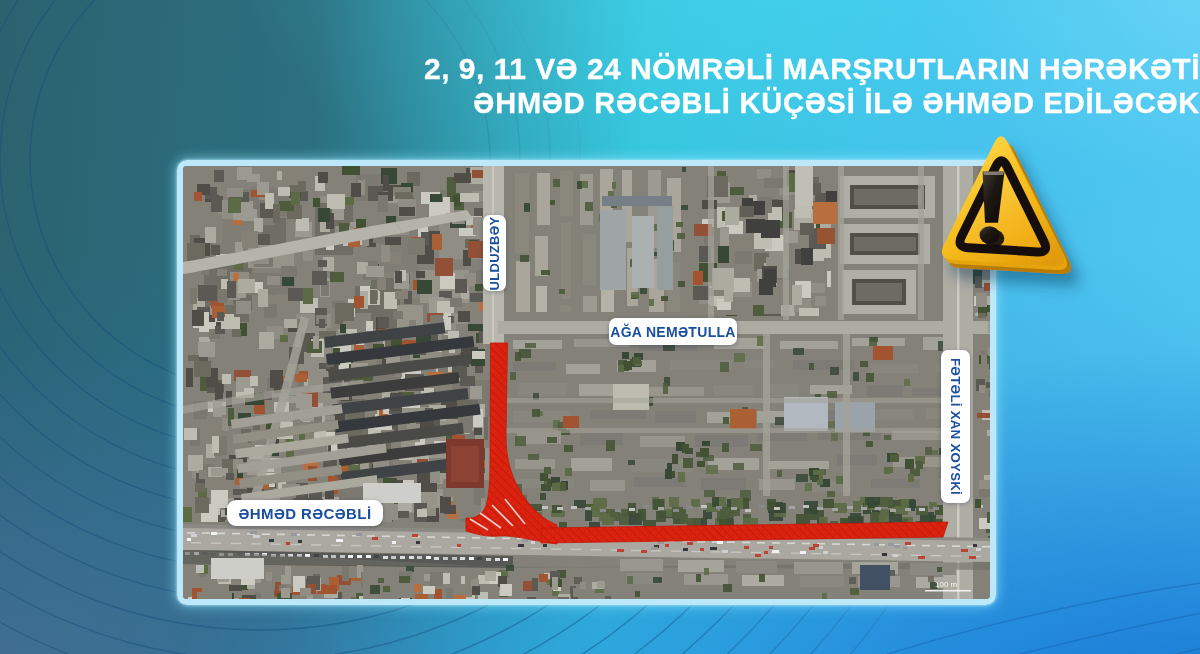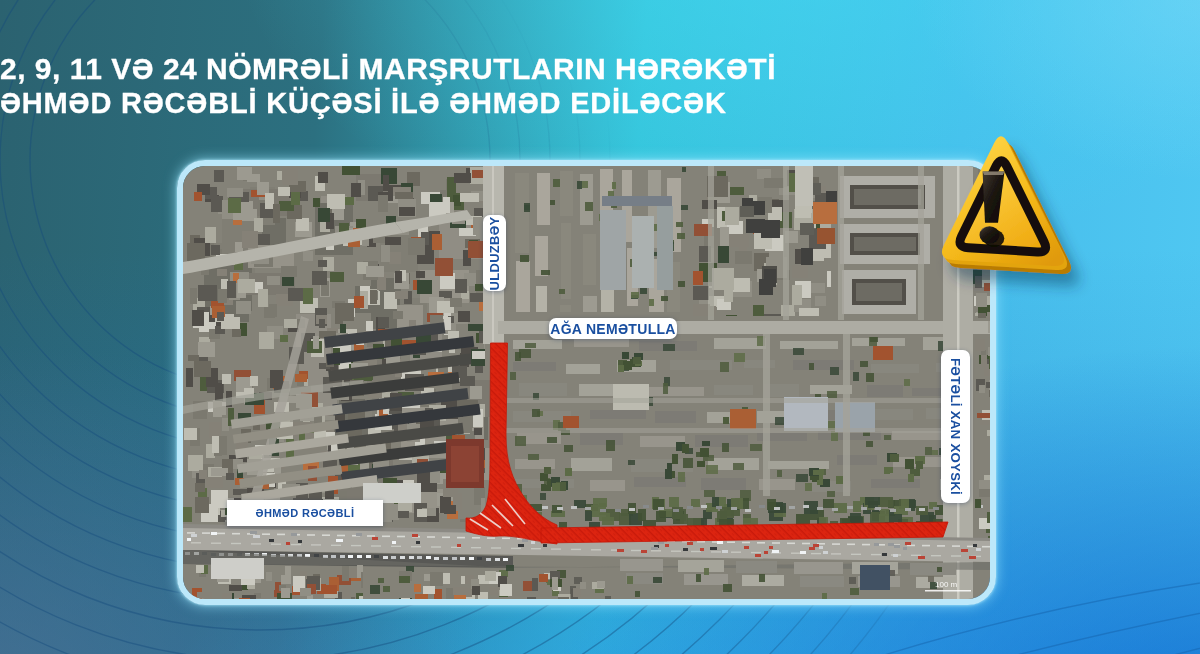--- a/index.html
+++ b/index.html
@@ -7,34 +7,34 @@
  radial-gradient(700px 470px at 0% 103%, rgba(82,115,148,0.62) 0%, rgba(82,115,148,0.0) 70%),
  radial-gradient(980px 560px at 101% 111%, rgba(8,100,210,0.72) 0%, rgba(8,100,210,0.0) 68%),
  radial-gradient(760px 400px at 58% 114%, rgba(52,172,238,0.66) 0%, rgba(52,172,238,0.0) 72%),
  radial-gradient(480px 300px at 102% -2%, rgba(125,218,248,0.55) 0%, rgba(125,218,248,0.0) 65%),
  radial-gradient(760px 470px at 66% -12%, rgba(70,220,245,0.62) 0%, rgba(70,220,245,0.0) 74%),
  linear-gradient(to bottom, rgba(28,112,195,0.0) 38%, rgba(28,112,195,0.33) 100%),
  linear-gradient(94deg, #2b6270 0%, #2c7080 26%, #33c2d8 52%, #46bdeb 78%, #50c8f2 100%);}
 
 #contours{position:absolute;left:0;top:0;z-index:1;}
 
-#title{position:absolute;left:0;top:52px;width:1200px;text-align:left;z-index:5;color:#ffffff;font-weight:bold;-webkit-text-stroke:0.3px #ffffff;}
+#title{position:absolute;left:0;top:52px;width:1200px;text-align:right;z-index:5;color:#ffffff;font-weight:bold;-webkit-text-stroke:0.3px #ffffff;}
 #t1{font-size:30px;line-height:34px;letter-spacing:0.5px;white-space:nowrap;}
 #t2{font-size:29px;line-height:34px;letter-spacing:0.8px;white-space:nowrap;}
 
 #map{position:absolute;left:177px;top:160px;width:807px;height:433px;border:6px solid #bce8fa;
-border-radius:28px;overflow:hidden;z-index:3;
+border-radius:10px;overflow:hidden;z-index:3;
 box-shadow:0 0 13px rgba(150,230,255,0.8), 0 0 3px rgba(190,240,255,0.95);}
 .mapsvg{position:absolute;left:0;top:0;}
 
 .pill{position:absolute;background:#ffffff;border-radius:7px;color:#1a4fa0;font-weight:bold;
 display:flex;align-items:center;justify-content:center;z-index:6;white-space:nowrap;
 box-shadow:0 1px 4px rgba(20,40,80,0.35);}
-#ehmed{left:227px;top:500px;width:156px;height:26px;font-size:11px;letter-spacing:0.4px;border-radius:0;}
-#aga{left:549px;top:318px;width:128px;height:21px;font-size:14px;letter-spacing:0.3px;}
+#ehmed{left:227px;top:500px;width:156px;height:26px;font-size:15px;letter-spacing:0.4px;border-radius:9px;}
+#aga{left:609px;top:318px;width:128px;height:27px;font-size:14px;letter-spacing:0.3px;}
 #ulduz{left:483px;top:215px;width:23px;height:76px;}
 #ulduz span{transform:rotate(-90deg);font-size:13px;letter-spacing:0.3px;white-space:nowrap;}
 #feteli{left:941px;top:350px;width:29px;height:153px;}
 #feteli span{transform:rotate(90deg);font-size:13.2px;letter-spacing:0.3px;white-space:nowrap;}
 
 #warn{position:absolute;left:929px;top:123px;z-index:9;}
 </style></head>
 <body>
 
 <svg id="contours" width="1200" height="654" viewBox="0 0 1200 654">

